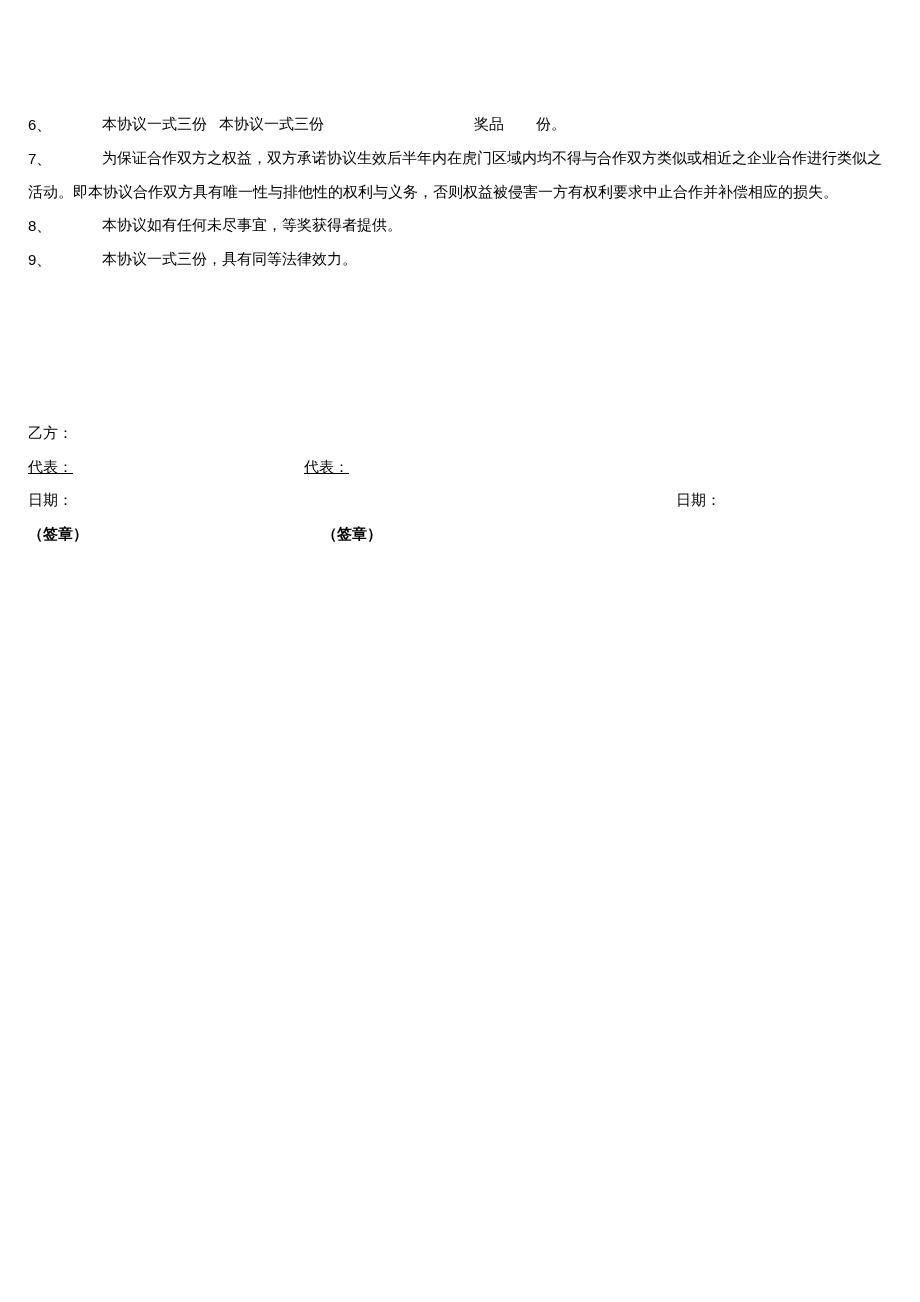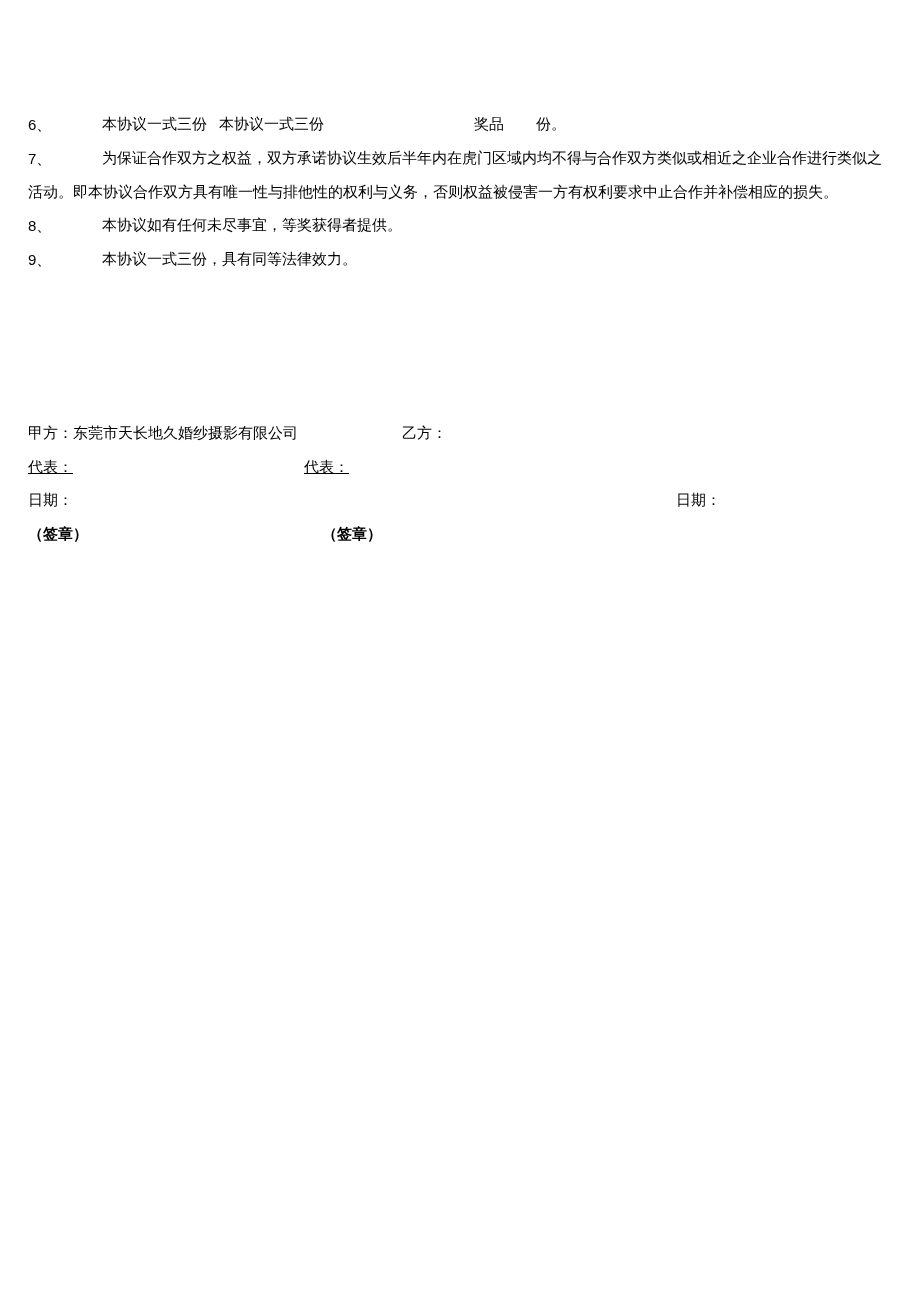--- a/index.html
+++ b/index.html
@@ -90,21 +90,20 @@
 <div class="clause">
   <span class="num">8、</span><span>本协议如有任何未尽事宜，等奖获得者提供。</span>
 </div>
 
 <div class="clause">
   <span class="num">9、</span><span>本协议一式三份，具有同等法律效力。</span>
 </div>
 
 <div class="sig-block">
   <div class="sig-row signrow1">
-    <div class="sr1-a"><span>甲方：</span><span>东莞市天长地久婚纱摄影有限公司</span></div>
     <div>乙方：</div>
   </div>
   <div class="sig-row signrow2">
     <div class="sr2-a">代表：</div>
     <div>代表：</div>
   </div>
   <div class="sig-row signrow3">
     <div class="sr3-a">日期：</div>
     <div>日期：</div>
   </div>

